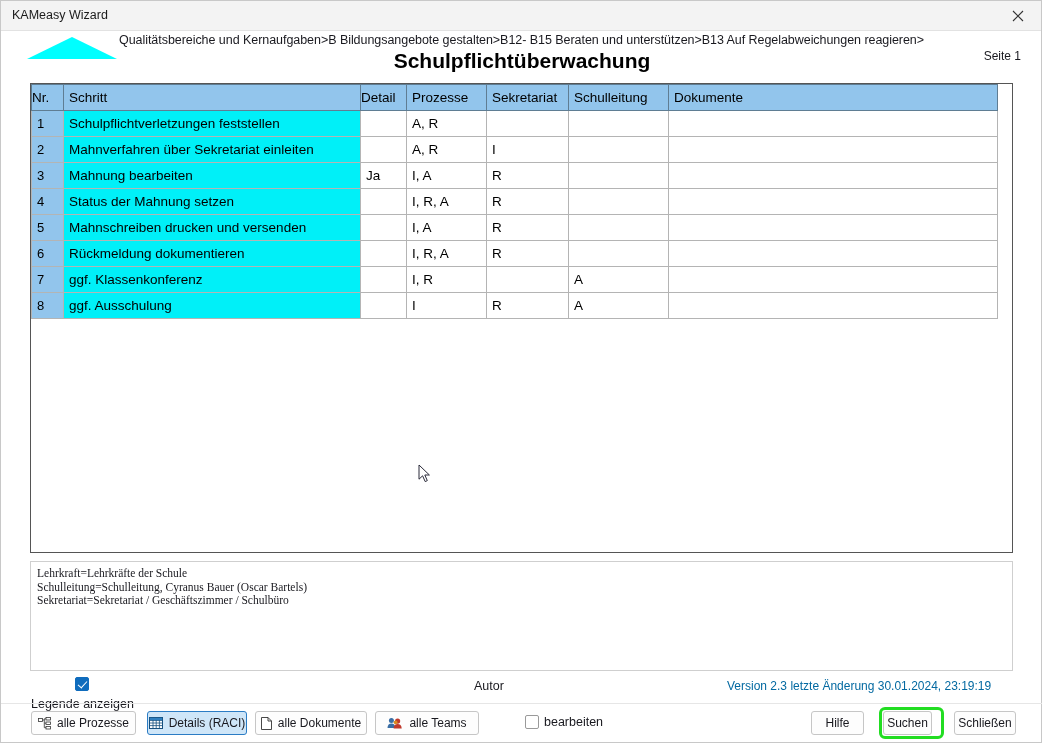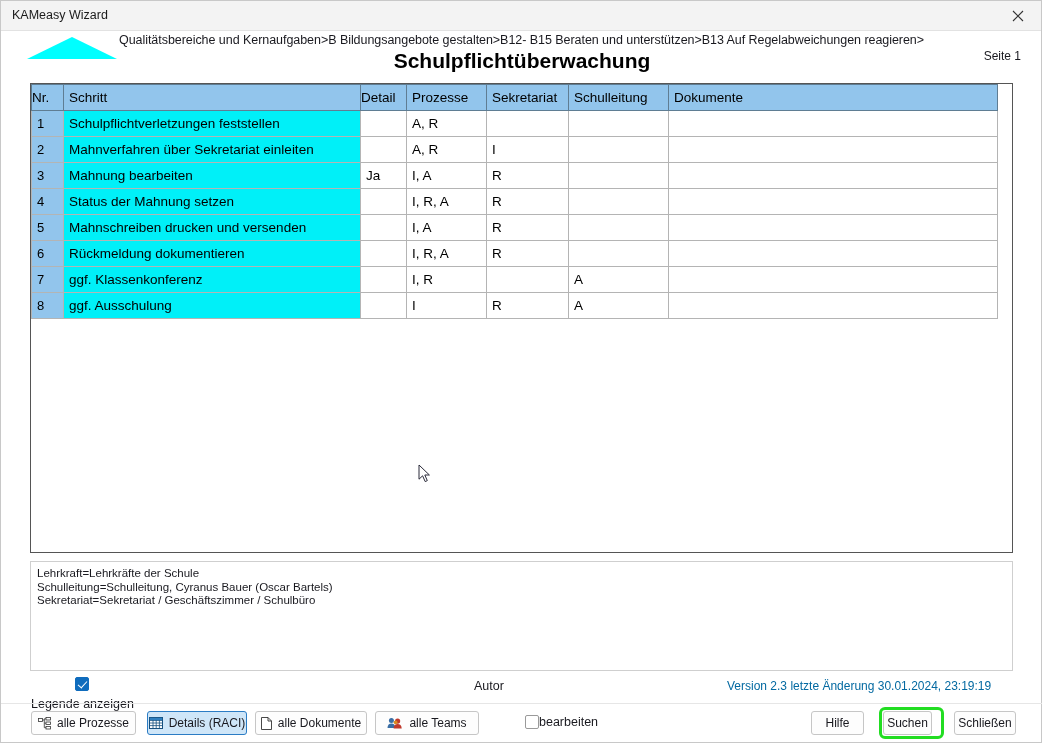--- a/index.html
+++ b/index.html
@@ -158,20 +158,21 @@
     position: absolute;
     left: 29px;
     top: 560px;
     width: 983px;
     height: 110px;
     background: #ffffff;
     border: 1px solid #cfcfcf;
     box-sizing: border-box;
     padding: 5px 6px;
     overflow: hidden;
+    font-family: Liberation Serif, serif;
   }
   .legend-line {
     font-size: 11.5px;
     line-height: 13.5px;
     color: #19191f;
     white-space: nowrap;
   }
 
   
   .legend-check-wrap {
@@ -283,20 +284,21 @@
     border-radius: 6px;
     box-sizing: border-box;
     pointer-events: none;
   }
   .edit-check-wrap {
     position: absolute;
     left: 524px;
     top: 714px;
     display: flex;
     align-items: center;
+    gap: 5px;
   }
 
   
   .cursor-arrow {
     position: absolute;
     left: 417px;
     top: 463px;
     width: 14px;
     height: 20px;
     pointer-events: none;

